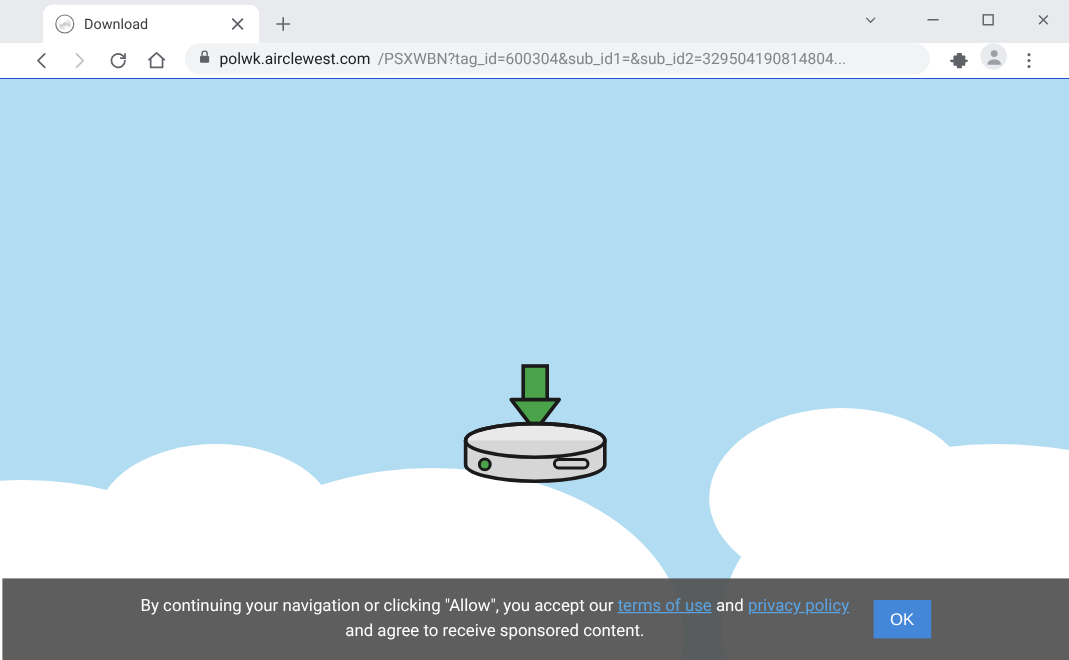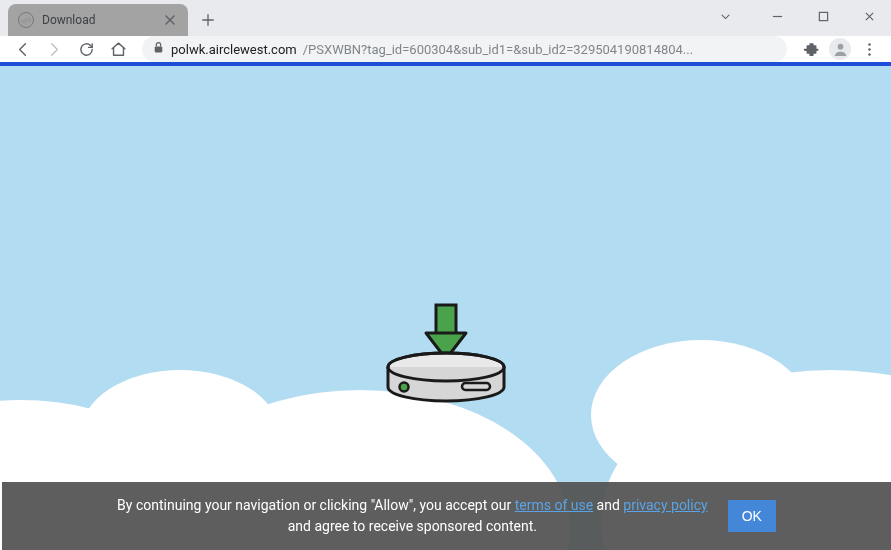--- a/index.html
+++ b/index.html
@@ -1,30 +1,30 @@
 <!DOCTYPE html>
 <html><head>
   <meta charset="utf-8">
   <style>
     * { margin: 0; padding: 0; box-sizing: border-box; }
     body { font-family: -apple-system, "Segoe UI", Roboto, Arial, sans-serif; width: 891px; height: 550px; overflow: hidden; background: #fff; }
     
     .window-chrome { background: #e8eaed; height: 36px; display: flex; align-items: flex-end; justify-content: space-between; }
     .tabs-area { display: flex; align-items: flex-end; height: 100%; padding-left: 8px; }
-    .tab { background: #a3a3a3; border-radius: 8px 8px 0 0; height: 32px; display: flex; align-items: center; padding: 0 10px; min-width: 180px; font-size: 12px; color: #3c4043; gap: 8px; position: relative; }
+    .tab { background: #ffffff; border-radius: 8px 8px 0 0; height: 32px; display: flex; align-items: center; padding: 0 10px; min-width: 180px; font-size: 12px; color: #3c4043; gap: 8px; position: relative; margin-left: 28px; }
     .tab .favicon { width: 16px; height: 16px; border-radius: 50%; border: 1.5px solid #777; display: flex; align-items: center; justify-content: center; }
     .tab .favicon::before { content: ""; width: 10px; height: 10px; border-radius: 50%; background: radial-gradient(#888 20%, transparent 25%), conic-gradient(from 0deg, transparent, #888 30%, transparent 40%, #888 70%, transparent 80%); opacity: .4; }
     .tab-close { margin-left: auto; color: #5f6368; font-size: 14px; cursor: pointer; width: 16px; height: 16px; display: flex; align-items: center; justify-content: center; border-radius: 50%; }
     .new-tab { width: 28px; height: 28px; display: flex; align-items: center; justify-content: center; color: #5f6368; cursor: pointer; margin-bottom: 2px; margin-left: 6px; font-size: 16px; }
     .window-controls { display: flex; gap: 6px; padding: 0 2px 0 0; align-self: flex-start; margin-top: 4px; }
     .wc-btn { width: 40px; height: 24px; display: flex; align-items: center; justify-content: center; color: #5f6368; font-size: 12px; cursor: pointer; }
     .wc-btn svg { width: 11px; height: 11px; }
     .wc-chevron { font-size: 13px; margin-right: 6px; }
     
-    .toolbar { background: #fff; height: 30px; display: flex; align-items: center; padding: 0 8px; gap: 4px; border-bottom: 4px solid #1d4ed8; }
+    .toolbar { background: #fff; height: 30px; display: flex; padding: 0 20px; gap: 4px; border-bottom: 1px solid #1d4ed8; }
     .nav-btn { width: 28px; height: 28px; display: flex; align-items: center; justify-content: center; color: #5f6368; border-radius: 50%; cursor: pointer; }
     .nav-btn.disabled { color: #bdc1c6; }
     .nav-btn svg { width: 17px; height: 17px; }
     .omnibox { flex: 1; background: #f1f3f4; border-radius: 16px; height: 26px; display: flex; align-items: center; padding: 0 10px; gap: 6px; font-size: 13px; color: #5f6368; margin: 0 6px; overflow: hidden; }
     .omnibox .lock { color: #5f6368; flex-shrink: 0; }
     .url-host { color: #202124; }
     .url-path { color: #80868b; }
     .omnibox-right { margin-left: auto; display: flex; align-items: center; gap: 8px; flex-shrink: 0; }
     .notif { display: flex; align-items: center; gap: 6px; color: #3c4043; font-size: 13px; }
     .icon-btn { width: 28px; height: 28px; display: flex; align-items: center; justify-content: center; color: #5f6368; cursor: pointer; border-radius: 50%; }

